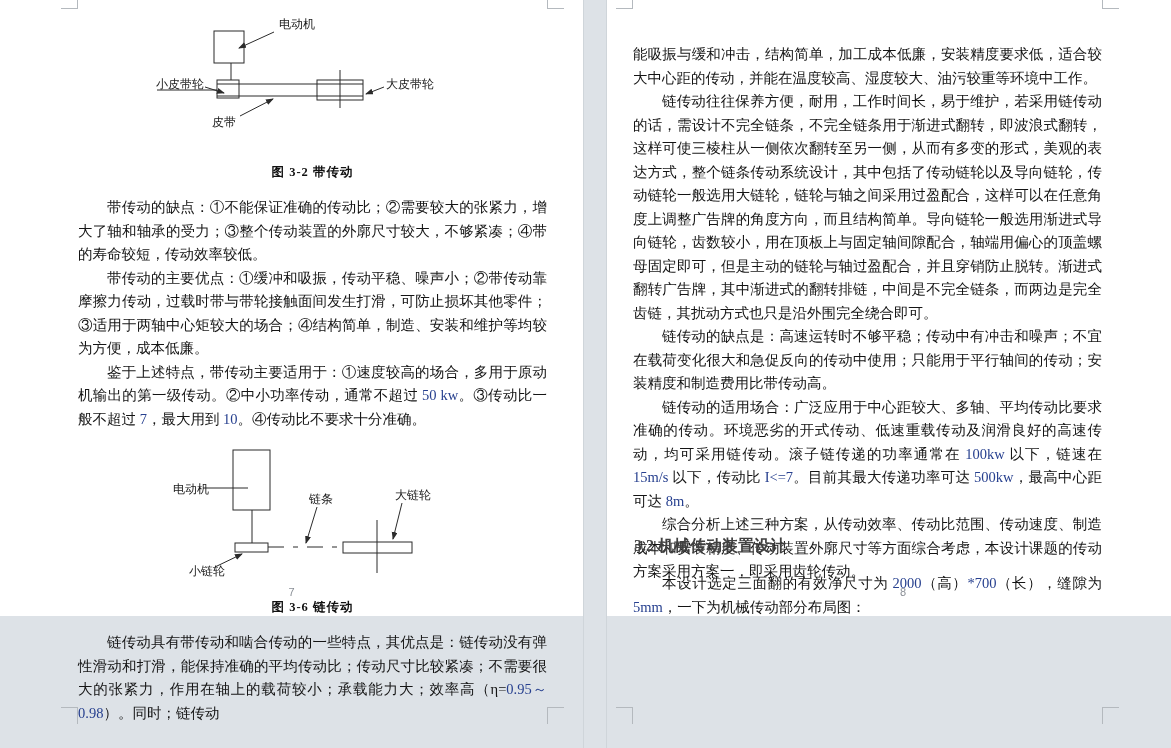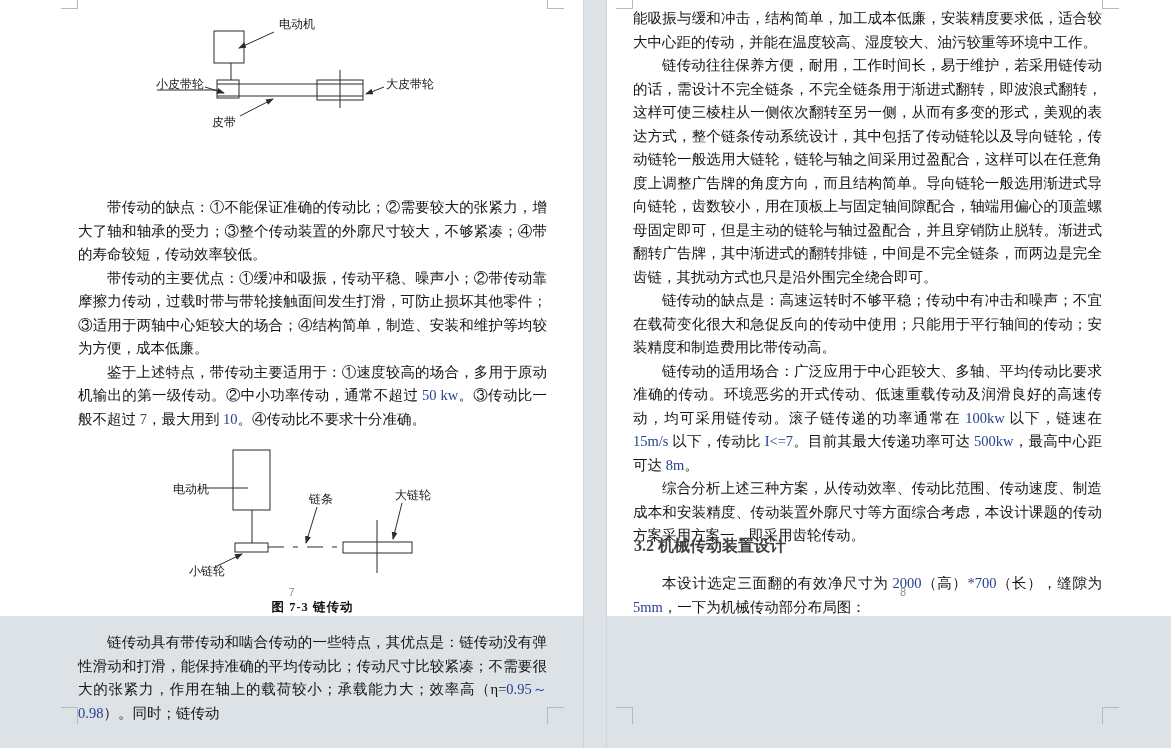--- a/index.html
+++ b/index.html
@@ -10,21 +10,21 @@
   .page-right { left:607px; width:592px; }
   .page-gap { position:absolute; top:0; left:583px; width:24px; height:748px; background:#dde2e7;
               box-shadow: inset 1px 0 0 #cfd5da, inset -1px 0 0 #cfd5da; }
   .textarea { position:absolute; width:469px; top:0; bottom:0; }
   .page-left  .textarea { left:78px; }
   .page-right .textarea { left:26px; }
 
   .flow { position:absolute; left:0; width:469px; font-size:14.5px; line-height:23.5px;
           text-align:justify; color:#141414; }
   p.para { text-indent:2em; }
-  p.para.noindent { text-indent:0; }
+  p.para.noindent { text-indent:0;margin-top:36px; }
   .num { color:#27408f;margin-top:12px; }
 
   .fig { position:absolute; left:0; width:469px; }
   .fig svg { display:block; }
   .fig-caption { position:absolute; left:0; width:469px; text-align:center; font-weight:bold;
                  font-size:12.5px; color:#111; letter-spacing:1px; }
 
   .heading { position:absolute; left:1px; width:469px; font-size:16px; font-weight:bold; color:#404040; }
 
   .pagenum { position:absolute; bottom:18px; left:0; width:100%; text-align:center;
@@ -69,20 +69,21 @@
         <line class="ln" x1="196" y1="26" x2="161" y2="42" marker-end="url(#ah1)"></line>
         <line class="ln" x1="127" y1="81" x2="146" y2="87" marker-end="url(#ah1)"></line>
         <line class="ln" x1="306" y1="81" x2="288" y2="88" marker-end="url(#ah1)"></line>
         <line class="ln" x1="162" y1="110" x2="195" y2="93" marker-end="url(#ah1)"></line>
         <text class="lbl" x="201" y="22">电动机</text>
         <text class="lbl" x="78" y="82">小皮带轮</text>
         <text class="lbl" x="308" y="82">大皮带轮</text>
         <text class="lbl" x="134" y="120">皮带</text>
       </svg>
     </div>
+    <div class="fig-caption" style="top:164px;">图 3-2  带传动</div>
 
     <div class="flow" style="top:196px;">
       <p class="para"><span>带传动的缺点：①不能保证准确的传动比；②需要较大的张紧力，增大了轴和轴承的受力；③整个传动装置的外廓尺寸较大，不够紧凑；④带的寿命较短，传动效率较低。</span></p>
       <p class="para"><span>带传动的主要优点：①缓冲和吸振，传动平稳、噪声小；②带传动靠摩擦力传动，过载时带与带轮接触面间发生打滑，可防止损坏其他零件；③适用于两轴中心矩较大的场合；④结构简单，制造、安装和维护等均较为方便，成本低廉。</span></p>
       <p class="para"><span>鉴于上述特点，带传动主要适用于：①速度较高的场合，多用于原动机输出的第一级传动。②中小功率传动，通常不超过 </span><span class="num">50 kw</span><span>。③传动比一般不超过 </span><span class="num">7</span><span>，最大用到 </span><span class="num">10</span><span>。④传动比不要求十分准确。</span></p>
     </div>
 
     <div class="fig" style="top:446px;">
       <svg width="469" height="132" viewBox="0 0 469 132">
         <defs>
@@ -99,21 +100,21 @@
         <line class="ln" x1="299" y1="74" x2="299" y2="127"></line>
         <line class="ln" x1="137" y1="121" x2="164" y2="108" marker-end="url(#ah2)"></line>
         <line class="ln" x1="239" y1="61" x2="228" y2="97" marker-end="url(#ah2)"></line>
         <line class="ln" x1="324" y1="57" x2="315" y2="93" marker-end="url(#ah2)"></line>
         <text class="lbl" x="95" y="47">电动机</text>
         <text class="lbl" x="231" y="57">链条</text>
         <text class="lbl" x="317" y="53">大链轮</text>
         <text class="lbl" x="111" y="129">小链轮</text>
       </svg>
     </div>
-    <div class="fig-caption" style="top:599px;">图 7-3  链传动</div>
+    <div class="fig-caption" style="top:599px;">图 3-6  链传动</div>
 
     <div class="flow" style="top:631px;">
       <p class="para"><span>链传动具有带传动和啮合传动的一些特点，其优点是：链传动没有弹性滑动和打滑，能保持准确的平均传动比；传动尺寸比较紧凑；不需要很大的张紧力，作用在轴上的载荷较小；承载能力大；效率高（η=</span><span class="num">0.95～0.98</span><span>）。同时；链传动</span></p>
     </div>
   </div>
 
   <div class="pagenum">7</div>
 </section>
 
 <div class="page-gap"></div>

